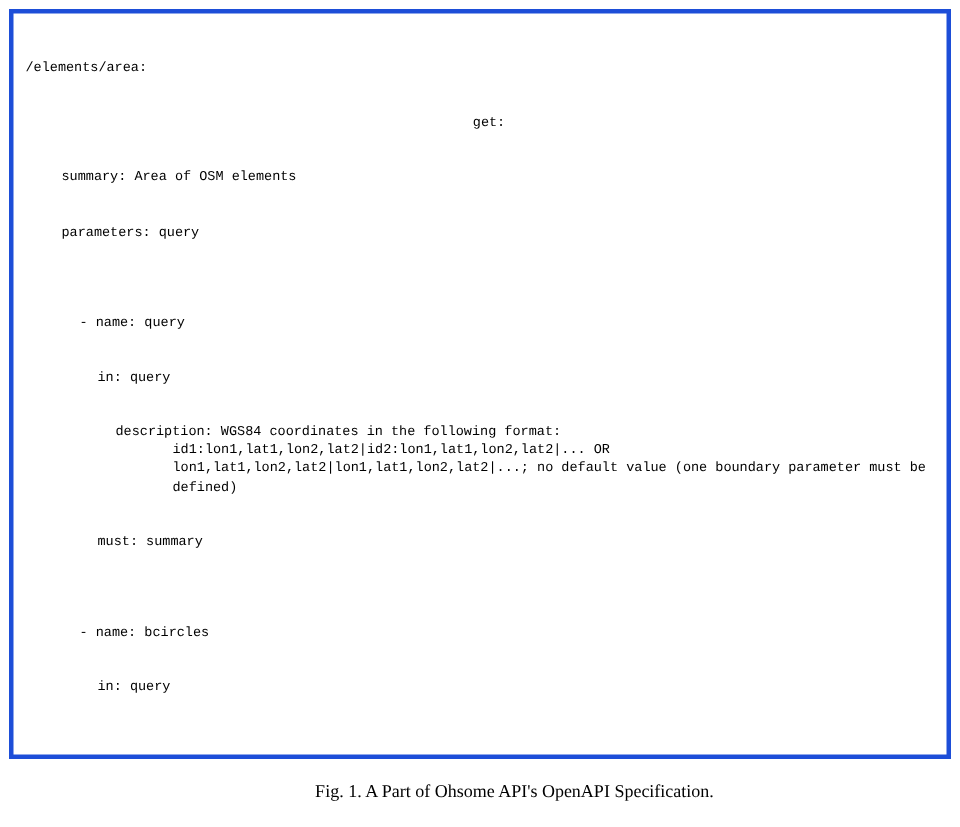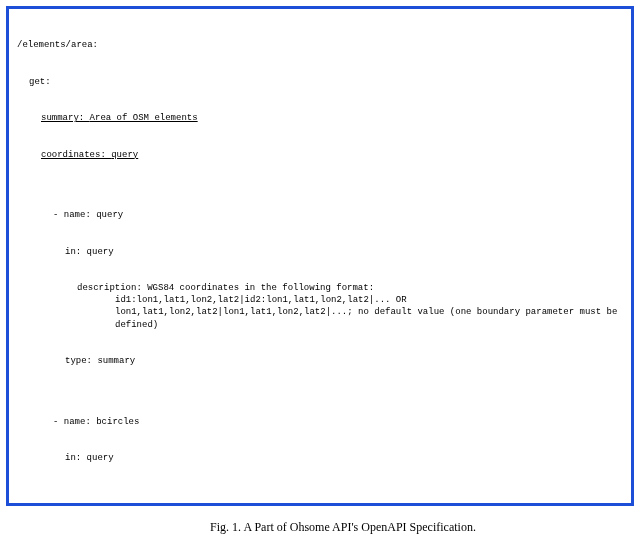--- a/index.html
+++ b/index.html
@@ -20,47 +20,47 @@
     overflow: hidden;
   }
   .code {
     font-family: "Courier New", Courier, monospace;
     font-size: 9px;
     line-height: 1.35;
     white-space: pre-wrap;
     word-wrap: break-word;
   }
   .l0 { padding-left: 0px; }
-  .l1 { padding-left: 12px; }
-  .l2 { padding-left: 24px; text-decoration: underline; }
+  .l1 { padding-left: 12px; text-align: center; }
+  .l2 { padding-left: 24px; }
   .l3 { padding-left: 36px; }
   .l4 { padding-left: 48px; }
   .wrap5  { padding-left: 98px;  text-indent: -38px; } 
   .caption {
     text-align: center;
     font-size: 12px;
     margin-top: 14px;
     margin-left: 46px;
   }
 </style>
 </head>
 <body>
 
 <div class="frame">
   <div class="code">
     <div class="l0">/elements/area:</div>
     <div class="l1">get:</div>
     <div class="l2"><span>summary: </span><span>Area of OSM elements</span></div>
-    <div class="l2"><span>coordinates: </span><span>query</span></div>
+    <div class="l2"><span>parameters: </span><span>query</span></div>
 
     
     <div class="l3"><span>- name: </span><span>query</span></div>
     <div class="l4"><span>in: </span><span>query</span></div>
     <div class="l4 wrap5"><span>description: </span><span>WGS84 coordinates in the following format: id1:lon1,lat1,lon2,lat2|id2:lon1,lat1,lon2,lat2|... OR lon1,lat1,lon2,lat2|lon1,lat1,lon2,lat2|...; no default value (one boundary parameter must be defined)</span></div>
-    <div class="l4"><span>type: </span><span>summary</span></div>
+    <div class="l4"><span>must: </span><span>summary</span></div>
 
     
     <div class="l3"><span>- name: </span><span>bcircles</span></div>
     <div class="l4"><span>in: </span><span>query</span></div>
     
     
 
     
     
     

